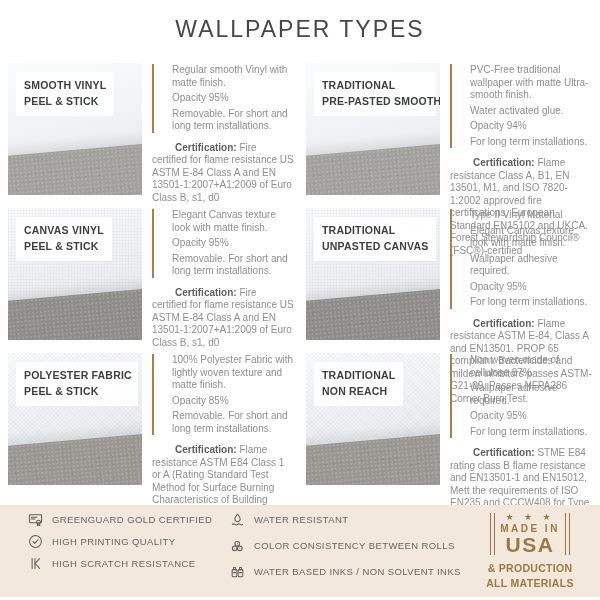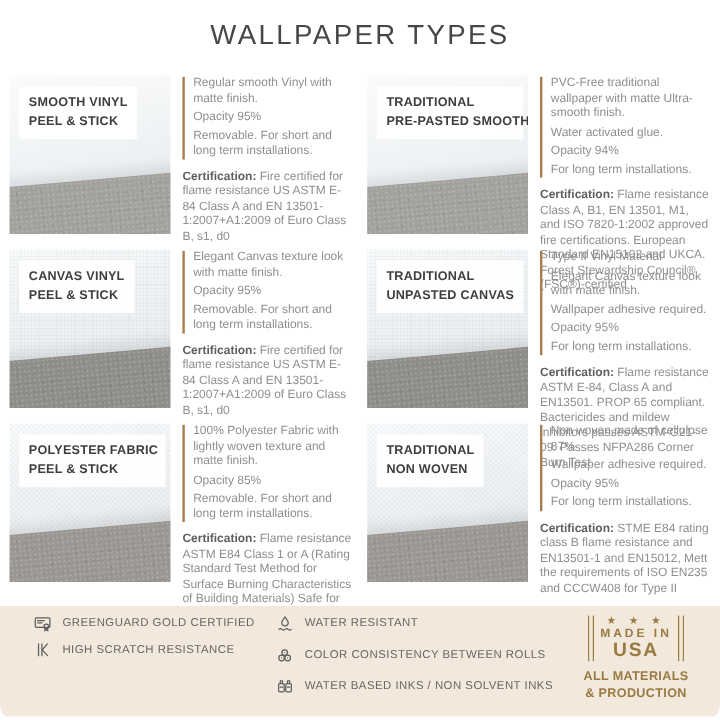--- a/index.html
+++ b/index.html
@@ -1,17 +1,17 @@
 <!DOCTYPE html>
 <html><head>
 <meta charset="utf-8">
 <style>
   * { margin:0; padding:0; box-sizing:border-box; }
   html,body { width:600px; height:600px; background:#ffffff; font-family:"Liberation Sans", sans-serif; }
-  .page { position:relative; width:600px; height:600px; overflow:hidden; background:#fff;border-radius:13px; }
+  .page { position:relative; width:600px; height:600px; overflow:hidden; background:#fff; }
 
   .title { position:absolute; top:16px; left:0; width:600px; text-align:center;
            font-size:23px; font-weight:500; letter-spacing:2px; color:#474747; }
 
   .grid { position:absolute; top:63px; left:8px; width:584px;
           display:grid; grid-template-columns:repeat(2,286px); grid-template-rows:repeat(3,132px);
           column-gap:12px; row-gap:13px; }
 
   .card { display:flex; gap:10px; height:132px; }
 
@@ -35,40 +35,40 @@
   .floor-b { background-color:#8f8d89; }
   .floor-c { background-color:#9a9792; }
 
   .label-box { position:absolute; top:9px; left:8px; max-width:122px;
                background:rgba(255,255,255,0.93); padding:6px 8px;
                font-size:10.5px; font-weight:600; color:#3e3e3e; line-height:1.5;
                letter-spacing:0.2px; }
   .label-box div { white-space:nowrap; }
 
   .text { flex:1; padding-top:1px; font-size:10px; color:#8f8f8f; line-height:1.25; }
-  .block1 { border-left:2px solid #a97f4f; padding-left:7px;
+  .block1 { border-left:2px solid #a97f4f; padding-left:18px;
             display:flex; flex-direction:column; gap:3px; }
   .cert { margin-top:9px; padding-left:0; }
-  .cert-label { font-weight:700; color:#5e5e5e; }
+  .cert-label { font-weight:700; color:#5e5e5e;margin-left:23px; }
 
   .footer { position:absolute; left:0; top:505px; width:600px; height:92px; background:#f2e8db; }
   .feat-col { position:absolute; display:flex; flex-direction:column; }
   .col1 { left:28px; top:7px; gap:7px; }
   .col2 { left:230px; top:7px; gap:11px; }
   .feat { display:flex; align-items:center; gap:9px; font-size:9.5px; color:#666666;
           letter-spacing:0.4px; white-space:nowrap; }
   .feat svg { width:15px; height:15px; flex:none; }
   .feat svg * { fill:none; stroke:#5d5d5d; stroke-width:1.1; stroke-linecap:round; stroke-linejoin:round; }
 
   .usa-block { position:absolute; left:478px; top:8px; width:104px; text-align:center; color:#9a7a43; }
   .badge { display:flex; justify-content:center; align-items:stretch; gap:5px; }
   .badge-bar { width:5px; border-left:1.5px solid #9a7a43; border-right:1.5px solid #9a7a43; }
   .badge-stars { font-size:9px; letter-spacing:4px; line-height:1.1; white-space:nowrap; }
   .badge-madein { font-size:10px; font-weight:700; letter-spacing:2.5px; line-height:1.25; white-space:nowrap; }
-  .badge-usa { font-size:16px; font-weight:800; letter-spacing:1.5px; line-height:0.95; }
+  .badge-usa { font-size:21px; font-weight:800; letter-spacing:1.5px; line-height:0.95; }
   .materials { margin-top:6px; font-size:10.5px; font-weight:700; line-height:1.35; letter-spacing:0.3px; }
 </style>
 </head>
 <body>
 
 <div class="page">
 
   <div class="title">WALLPAPER TYPES</div>
 
   <div class="grid">
@@ -164,21 +164,21 @@
         </div>
         <p class="cert"><span class="cert-label">Certification:</span> <span>Flame resistance ASTM E84 Class 1 or A (Rating Standard Test Method for Surface Burning Characteristics of Building Materials) Safe for all spaces with REACH, RoHS and Prop 65 Compliance</span></p>
       </div>
     </div>
 
     <div class="card">
       <div class="photo tex-fabric">
         <div class="floor floor-c"></div>
         <div class="label-box">
           <div>TRADITIONAL</div>
-          <div>NON WOVEN</div>
+          <div>NON REACH</div>
         </div>
       </div>
       <div class="text">
         <div class="block1">
           <p>Non woven,made of cellulose 87%</p>
           <p>Wallpaper adhesive required.</p>
           <p>Opacity 95%</p>
           <p>For long term installations.</p>
         </div>
         <p class="cert"><span class="cert-label">Certification:</span> <span>STME E84 rating class B flame resistance and EN13501-1 and EN15012, Mett the requirements of ISO EN235 and CCCW408 for Type II</span></p>
@@ -191,20 +191,27 @@
 
     <div class="feat-col col1">
       <div class="feat">
         <svg viewBox="0 0 16 16">
           <rect x="1.5" y="3" width="13" height="8.5" rx="1"></rect>
           <path d="M3.5 5.5h6 M3.5 7.5h4"></path>
           <circle cx="11.3" cy="10.8" r="2.1"></circle>
           <path d="M10.4 12.6l-.5 2 1.4-.9 1.4.9-.5-2"></path>
         </svg>
         <span>GREENGUARD GOLD CERTIFIED</span>
+      </div>
+      <div class="feat">
+        <svg viewBox="0 0 16 16">
+          <circle cx="8" cy="8" r="6.3"></circle>
+          <path d="M5.3 8.2l1.9 1.9 3.6-4"></path>
+        </svg>
+        <span>HIGH PRINTING QUALITY</span>
       </div>
       <div class="feat">
         <svg viewBox="0 0 16 16">
           <path d="M4.4 2.8v10.4"></path>
           <path d="M7.4 2.8v10.4"></path>
           <path d="M7.6 8.2l4.6-5.4M7.6 8l4.8 5.2"></path>
         </svg>
         <span>HIGH SCRATCH RESISTANCE</span>
       </div>
     </div>
@@ -242,20 +249,20 @@
       <div class="badge">
         <div class="badge-bar"></div>
         <div class="badge-center">
           <div class="badge-stars">★ ★ ★</div>
           <div class="badge-madein">MADE IN</div>
           <div class="badge-usa">USA</div>
         </div>
         <div class="badge-bar"></div>
       </div>
       <div class="materials">
+        <div>&amp; PRODUCTION</div>
         <div>ALL MATERIALS</div>
-        <div>&amp; PRODUCTION</div>
       </div>
     </div>
 
   </div>
 
 </div>
 
 </body></html>

